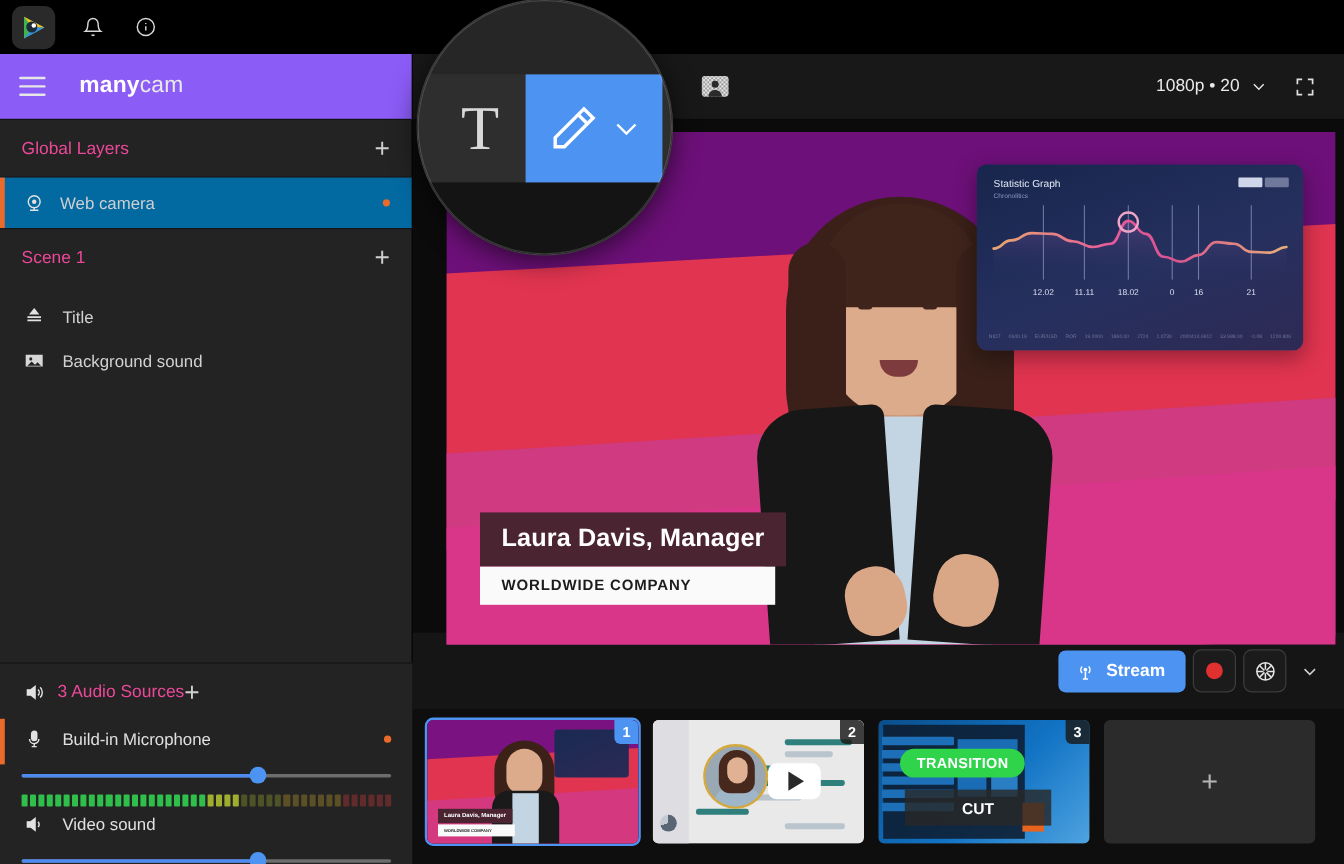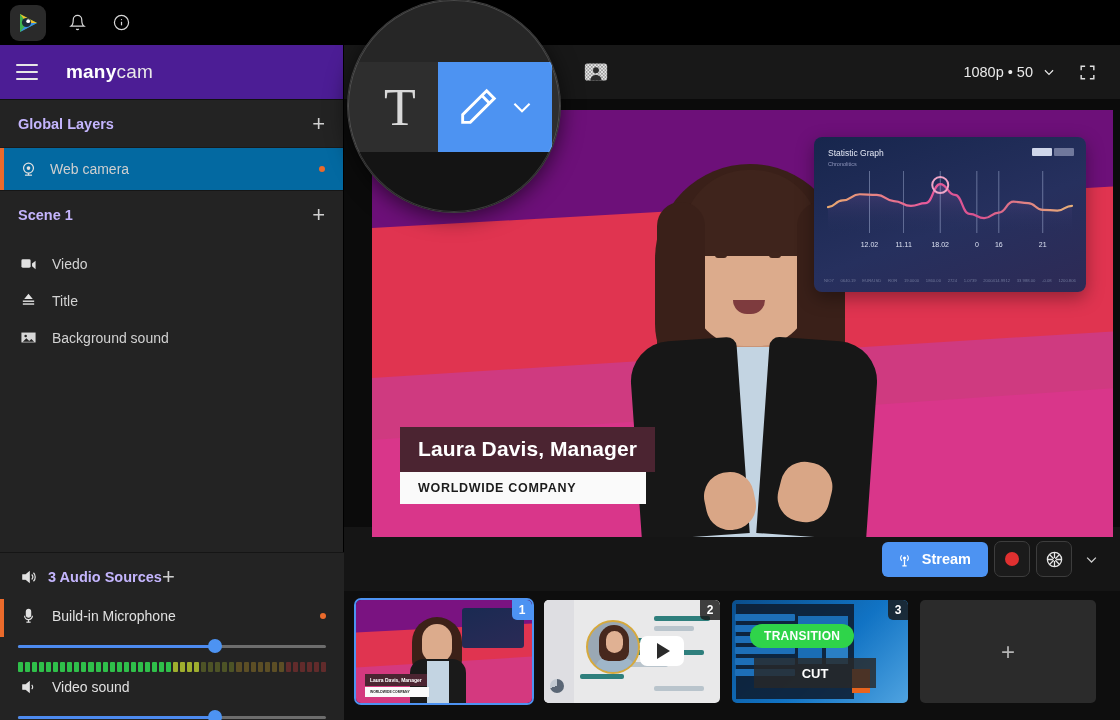--- a/index.html
+++ b/index.html
@@ -23,36 +23,36 @@
   }
   .sysicon { width: 26px; height: 26px; display: flex; align-items: center; justify-content: center;
     color: #d8d8d8; flex: none; }
 
   
   .sidebar {
     position: absolute; left: 0; top: 45px; width: 344px; height: 675px;
     background: #232323; border-right: 1px solid #000;
   }
   .brandbar {
-    height: 55px; background: #4c1d95; display: flex; align-items: center; gap: 28px;
+    height: 55px; background: #8b5cf6; display: flex; align-items: center; gap: 28px;
     padding-left: 16px; border-bottom: 1px solid #111;
   }
   .hamburger { width: 22px; height: 16px; display: flex; flex-direction: column;
     justify-content: space-between; cursor: pointer; }
   .hamburger i { display: block; height: 2px; background: #e6e6e6; border-radius: 1px; }
   .brand { font-size: 19px; letter-spacing: .2px; color: #fff; }
   .brand b { font-weight: 700; }
   .brand span { font-weight: 300; color: #e9e9e9; }
 
   .sec-head {
     height: 48px; display: flex; align-items: center; justify-content: space-between;
     padding: 0 18px 0 18px; border-bottom: 1px solid #1a1a1a;
   }
   .sec-head.no-border { border-bottom: none; }
-  .sec-title { font-size: 14.5px; color: #c4b5fd; font-weight: 700; display: flex; align-items: center; gap: 10px; }
+  .sec-title { font-size: 14.5px; color: #ec4899; font-weight: 400; display: flex; align-items: center; gap: 10px; }
   .plus { color: #cfcfcf; font-size: 22px; font-weight: 300; line-height: 1; cursor: pointer; }
 
   .layer-row {
     position: relative; height: 42px; display: flex; align-items: center;
     padding-left: 18px; gap: 14px; color: #cfcfcf; font-size: 14px;
   }
   .layer-row.active { background: #0369a1; gap: 12px; }
   .layer-row.active:before {
     content: ""; position: absolute; left: 0; top: 0; bottom: 0; width: 4px; background: #ea6a2b;
   }
@@ -308,29 +308,20 @@
     </div>
     <div class="divider"></div>
 
     <div class="sec-head no-border">
       <div class="sec-title">Scene 1</div>
       <div class="plus">+</div>
     </div>
     <div class="scene-list">
       <div class="scene-row">
         <span class="layer-ico">
-          <svg width="17" height="15" viewBox="0 0 24 20" fill="currentColor">
-            <rect x="2" y="4" width="13" height="12" rx="2"></rect>
-              <path d="M17 10l5-4v12l-5-4z"></path>
-          </svg>
-        </span>
-        <span>Viedo</span>
-      </div>
-      <div class="scene-row">
-        <span class="layer-ico">
           <svg width="17" height="15" viewBox="0 0 24 20" fill="none" stroke="currentColor" stroke-width="2">
             <path d="M12 2l4 5H8z" fill="currentColor"></path>
               <path d="M4 11h16"></path>
               <path d="M4 15h16"></path>
           </svg>
         </span>
         <span>Title</span>
       </div>
       <div class="scene-row">
         <span class="layer-ico">
@@ -474,21 +465,21 @@
               </pattern>
             </defs>
             <rect x="1" y="1" width="26" height="20" rx="3" fill="url(#chk)"></rect>
             <circle cx="14" cy="9" r="3.4" fill="#2b2b2b"></circle>
             <path d="M7.5 21c0-4 3-6.5 6.5-6.5S20.5 17 20.5 21z" fill="#2b2b2b"></path>
           </svg>
         </div>
       </div>
       <div class="tb-spacer"></div>
       <div class="res-pill">
-        <span>1080p • 50</span>
+        <span>1080p • 20</span>
         <svg width="14" height="14" viewBox="0 0 24 24" fill="none" stroke="currentColor" stroke-width="2">
             <path d="M5 9l7 7 7-7"></path>
           </svg>
       </div>
       <div class="fs-btn">
         <svg width="19" height="19" viewBox="0 0 24 24" fill="none" stroke="currentColor" stroke-width="1.8">
           <path d="M4 9V4h5"></path>
             <path d="M20 9V4h-5"></path>
             <path d="M4 15v5h5"></path>
             <path d="M20 15v5h-5"></path>

